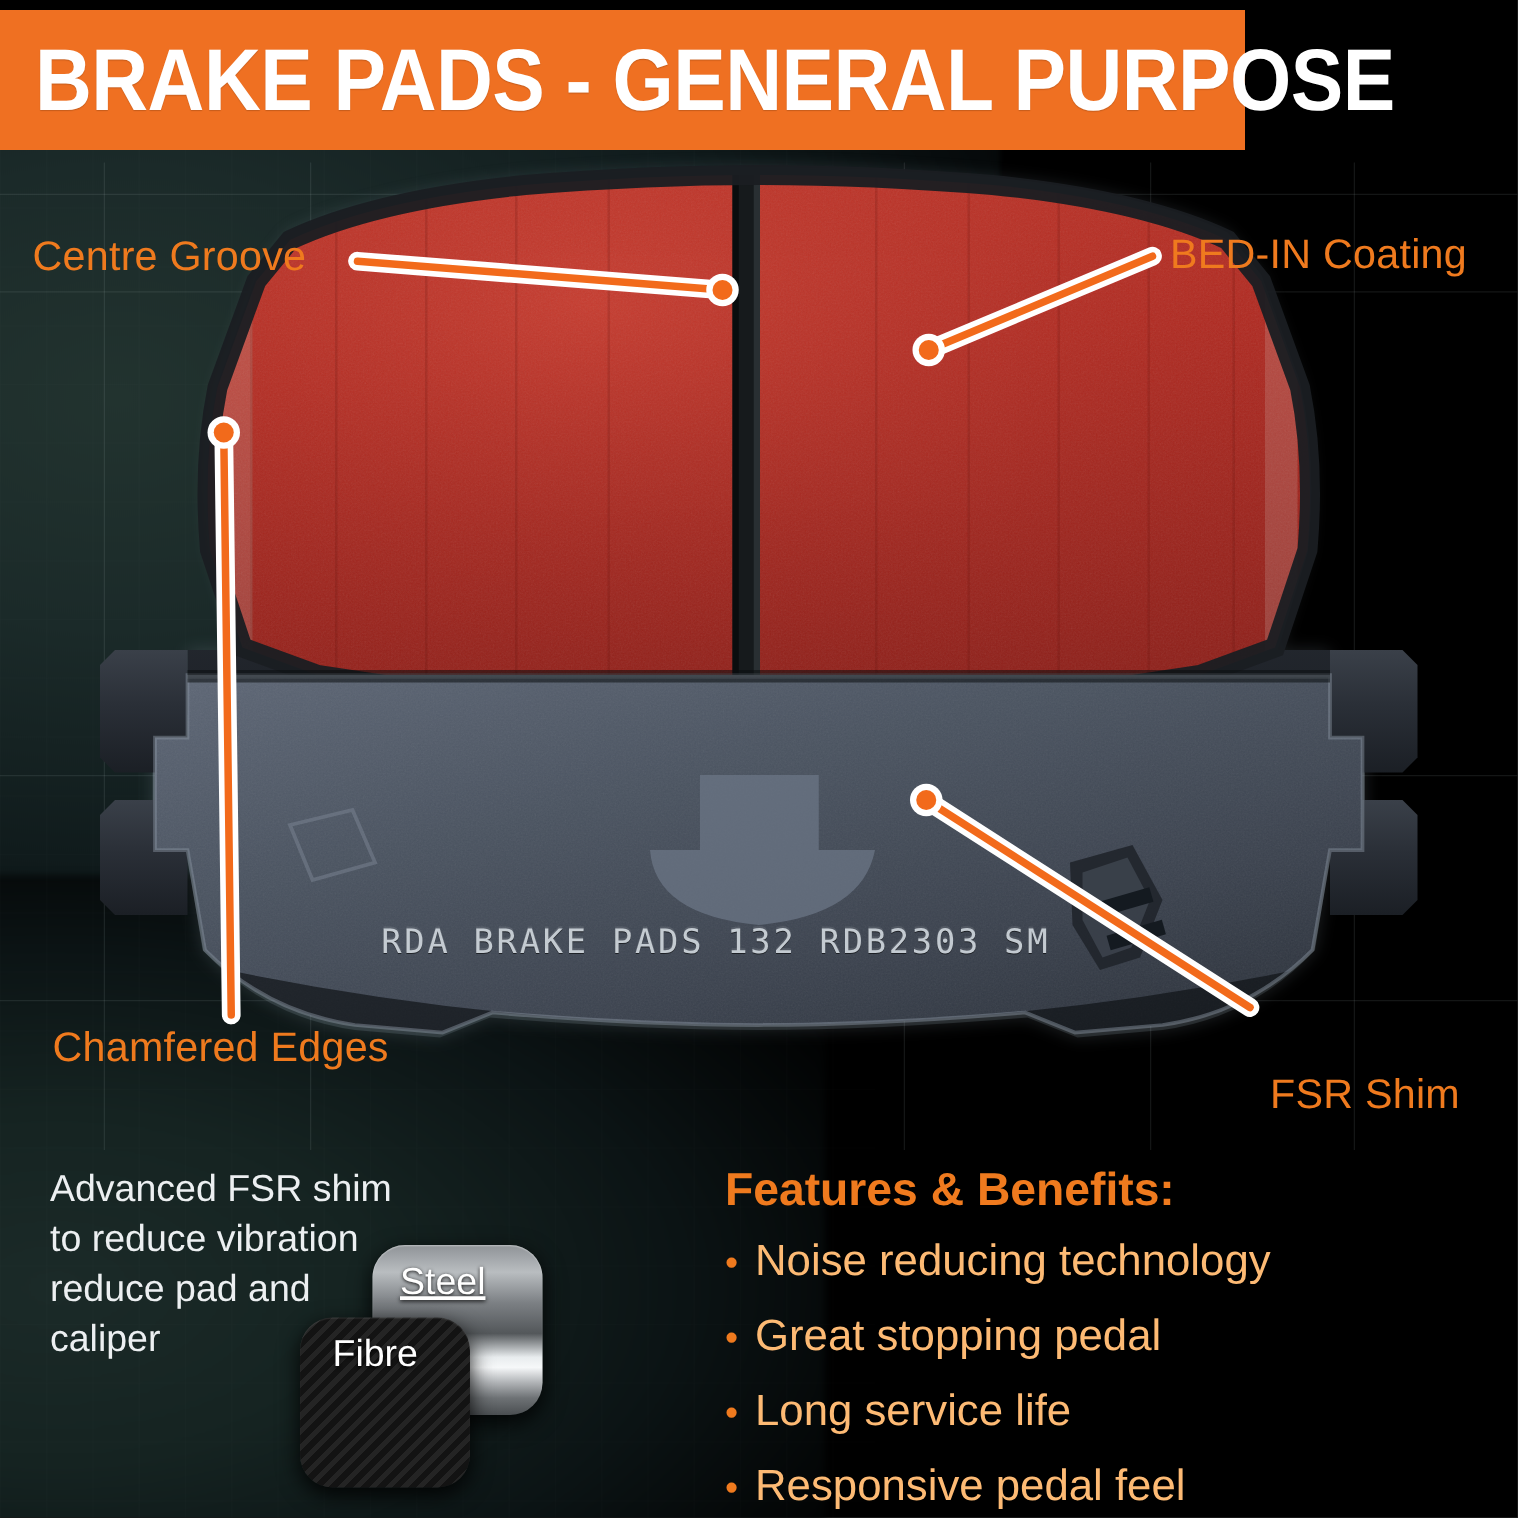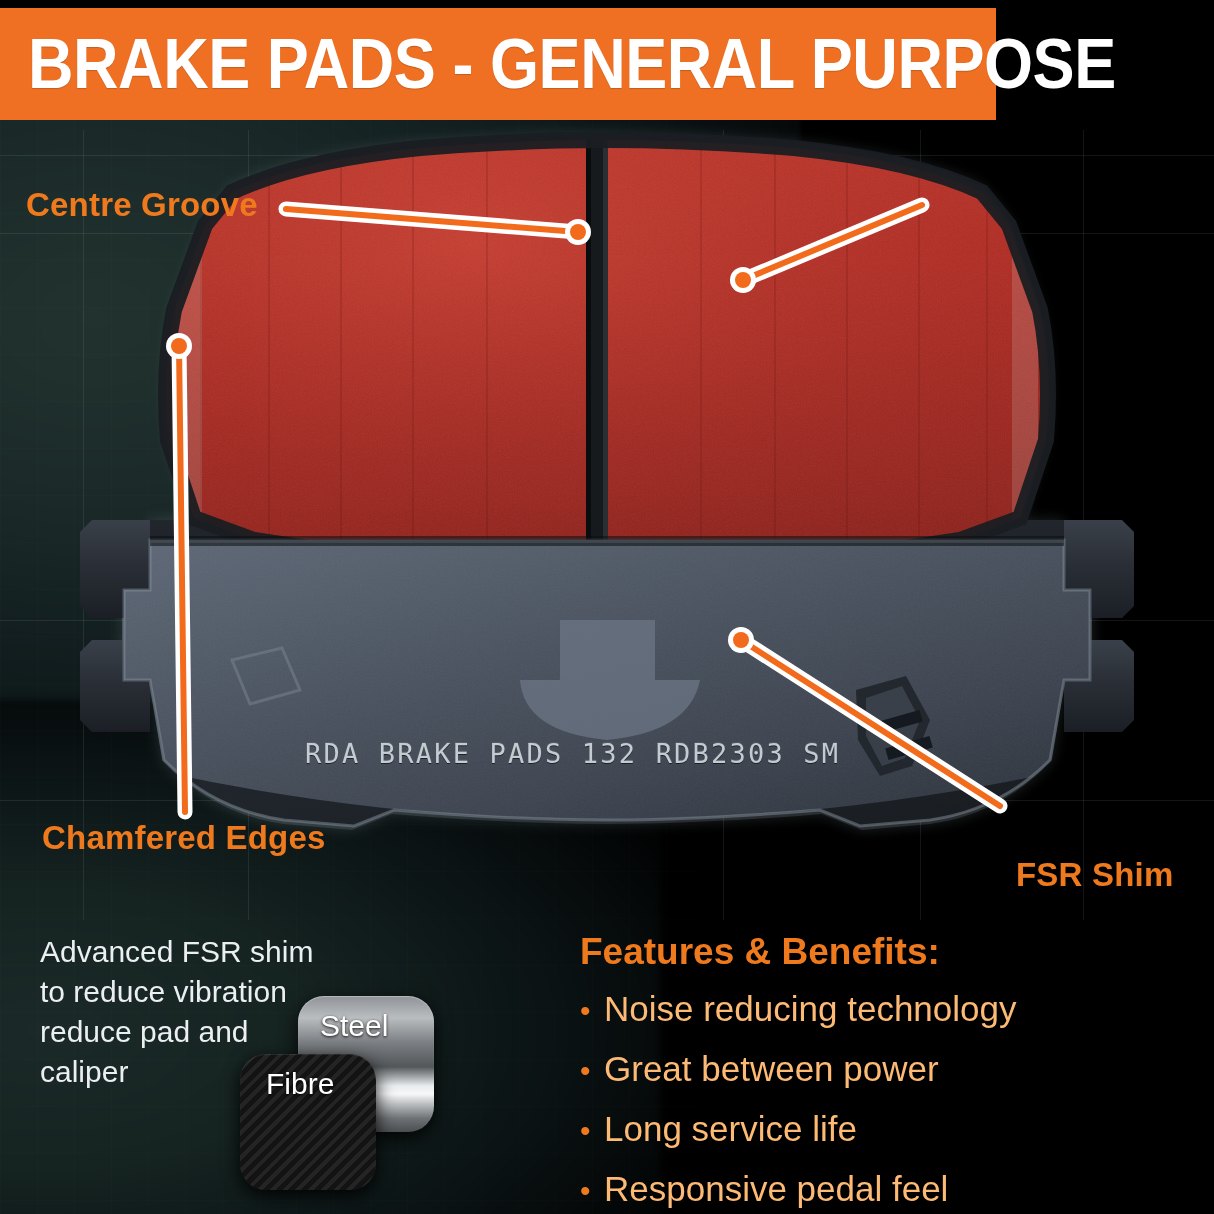--- a/index.html
+++ b/index.html
@@ -53,21 +53,21 @@
     white-space:nowrap;
     text-shadow:0 1px 1px rgba(0,0,0,.18);
   }
 
   
   .pad-stage{position:absolute;left:0;top:120px;width:1062px;height:790px;}
   .pad-svg{position:absolute;left:0;top:0;width:1214px;height:790px;}
 
   
   .callout-label{
-    position:absolute;color:#ef7a1e;font-weight:700;white-space:nowrap;
+    position:absolute;color:#ef7a1e;font-weight:400;white-space:nowrap;
     font-size:33px;line-height:36px;letter-spacing:.2px;
   }
   .lbl-centre-groove{left:26px;top:187px;}
   .lbl-bedin{left:936px;top:185px;}
   .lbl-chamfered{left:42px;top:820px;}
   .lbl-fsr{left:1016px;top:818px;margin-top:39px;}
 
   .leader{position:absolute;left:0;top:0;width:1214px;height:910px;pointer-events:none;}
 
   
@@ -321,49 +321,50 @@
 
     <g>
       <line x1="741" y1="640" x2="1000" y2="806" stroke="#ffffff" stroke-width="15" stroke-linecap="round"></line>
       <line x1="741" y1="640" x2="1000" y2="806" stroke="#f26a1b" stroke-width="6" stroke-linecap="round"></line>
       <circle cx="741" cy="640" r="13" fill="#ffffff"></circle>
       <circle cx="741" cy="640" r="8" fill="#f26a1b"></circle>
     </g>
   </svg>
 
   <div class="callout-label lbl-centre-groove">Centre Groove</div>
+  <div class="callout-label lbl-bedin">BED-IN Coating</div>
   <div class="callout-label lbl-chamfered">Chamfered Edges</div>
   <div class="callout-label lbl-fsr">FSR Shim</div>
 
   <div class="shim-text">
     <div>Advanced FSR shim</div>
     <div>to reduce vibration</div>
     <div>reduce pad and</div>
     <div>caliper</div>
   </div>
 
   <div class="tiles">
     <div class="tile tile-steel">
-      <div class="tile-label" style="left:22px;top:14px;">Steel</div>
+      <div class="tile-label" style="left:22px;top:14px;text-decoration:underline;">Steel</div>
     </div>
     <div class="tile tile-fibre">
       <div class="tile-label" style="left:26px;top:14px;">Fibre</div>
     </div>
   </div>
 
   <div class="features">
     <div class="features-title">Features &amp; Benefits:</div>
 
     <div class="feature-row">
       <span class="feature-bullet">•</span>
       <span class="feature-text">Noise reducing technology</span>
     </div>
     <div class="feature-row">
       <span class="feature-bullet">•</span>
-      <span class="feature-text">Great between power</span>
+      <span class="feature-text">Great stopping pedal</span>
     </div>
     <div class="feature-row">
       <span class="feature-bullet">•</span>
       <span class="feature-text">Long service life</span>
     </div>
     <div class="feature-row">
       <span class="feature-bullet">•</span>
       <span class="feature-text">Responsive pedal feel</span>
     </div>
   </div>

